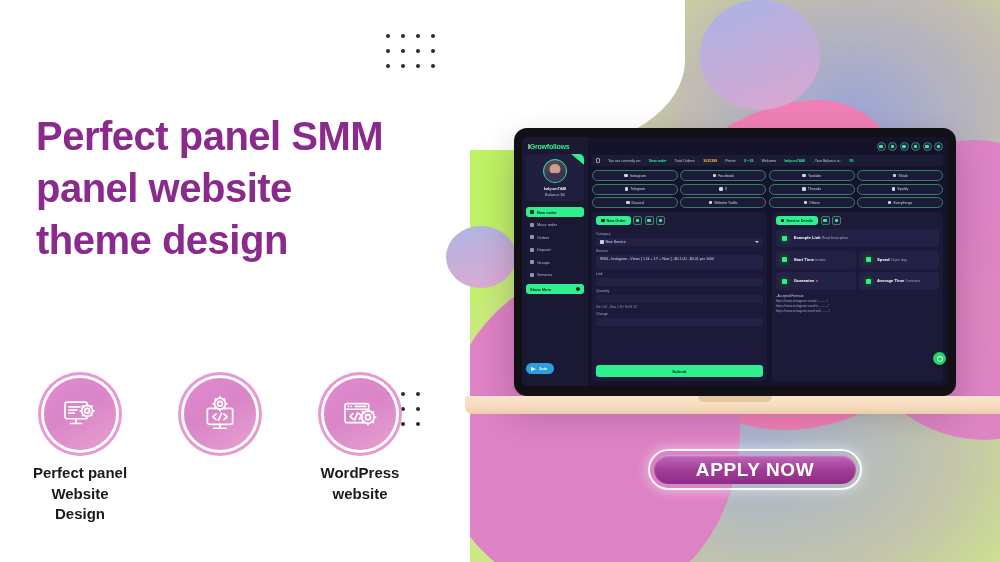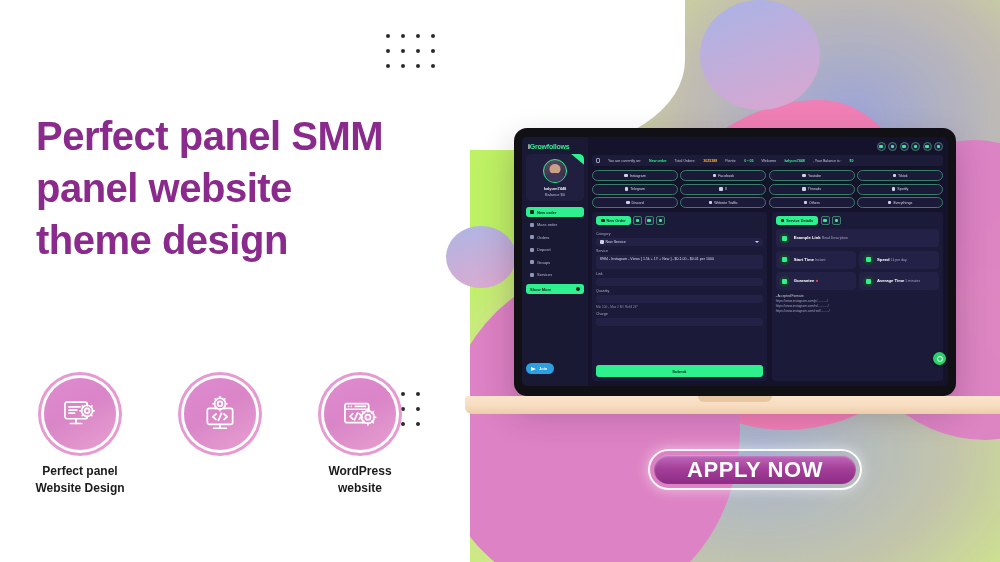--- a/index.html
+++ b/index.html
@@ -74,21 +74,21 @@
   .features { position:absolute; left:32px; top:378px; display:flex; gap:44px; }
   .feature { width:96px; text-align:center; }
   .fcircle {
     width:72px; height:72px; margin:0 auto; border-radius:50%;
     background:linear-gradient(150deg,#e08bd0 0%,#d985c8 45%,#e7a0cf 100%);
     display:flex; align-items:center; justify-content:center;
     box-shadow:0 0 0 3px #fff, 0 0 0 6px #e79ad2;
   }
   .fcircle svg { width:38px; height:38px; }
   .flabel {
-    margin-top:13px; font-size:12px; font-weight:bold; color:#1b1b1b;
+    margin-top:13px; font-size:15px; font-weight:bold; color:#1b1b1b;
     line-height:1.38;
   }
 
   
   .laptop { position:absolute; left:514px; top:128px; width:442px; }
   .lid {
     width:442px; height:268px; background:#111014;
     border-radius:13px; padding:9px 8px 10px 8px;
     box-shadow:0 16px 34px rgba(60,20,60,.28);
   }
@@ -231,21 +231,21 @@
   .cta {
     position:absolute; left:648px; top:449px; width:214px; height:41px;
     border-radius:22px; border:2px solid rgba(255,255,255,.95);
     display:flex; align-items:center; justify-content:center; padding:4px;
     box-shadow:0 0 14px rgba(255,255,255,.55);
   }
   .cta-in {
     width:100%; height:100%; border-radius:18px;
     background:linear-gradient(180deg,#c06bbd 0%,#a33f98 48%,#8e2b86 100%);
     display:flex; align-items:center; justify-content:center;
-    color:#fff; font-weight:bold; font-size:22px; letter-spacing:.6px;
+    color:#fff; font-weight:bold; font-size:19px; letter-spacing:.6px;
     box-shadow:inset 0 1px 2px rgba(255,255,255,.45);
   }
 </style>
 </head>
 <body>
 
 <div id="stage">
 
   <div class="bg-grad-tr"></div>
   <div class="bg-grad-br"></div>

